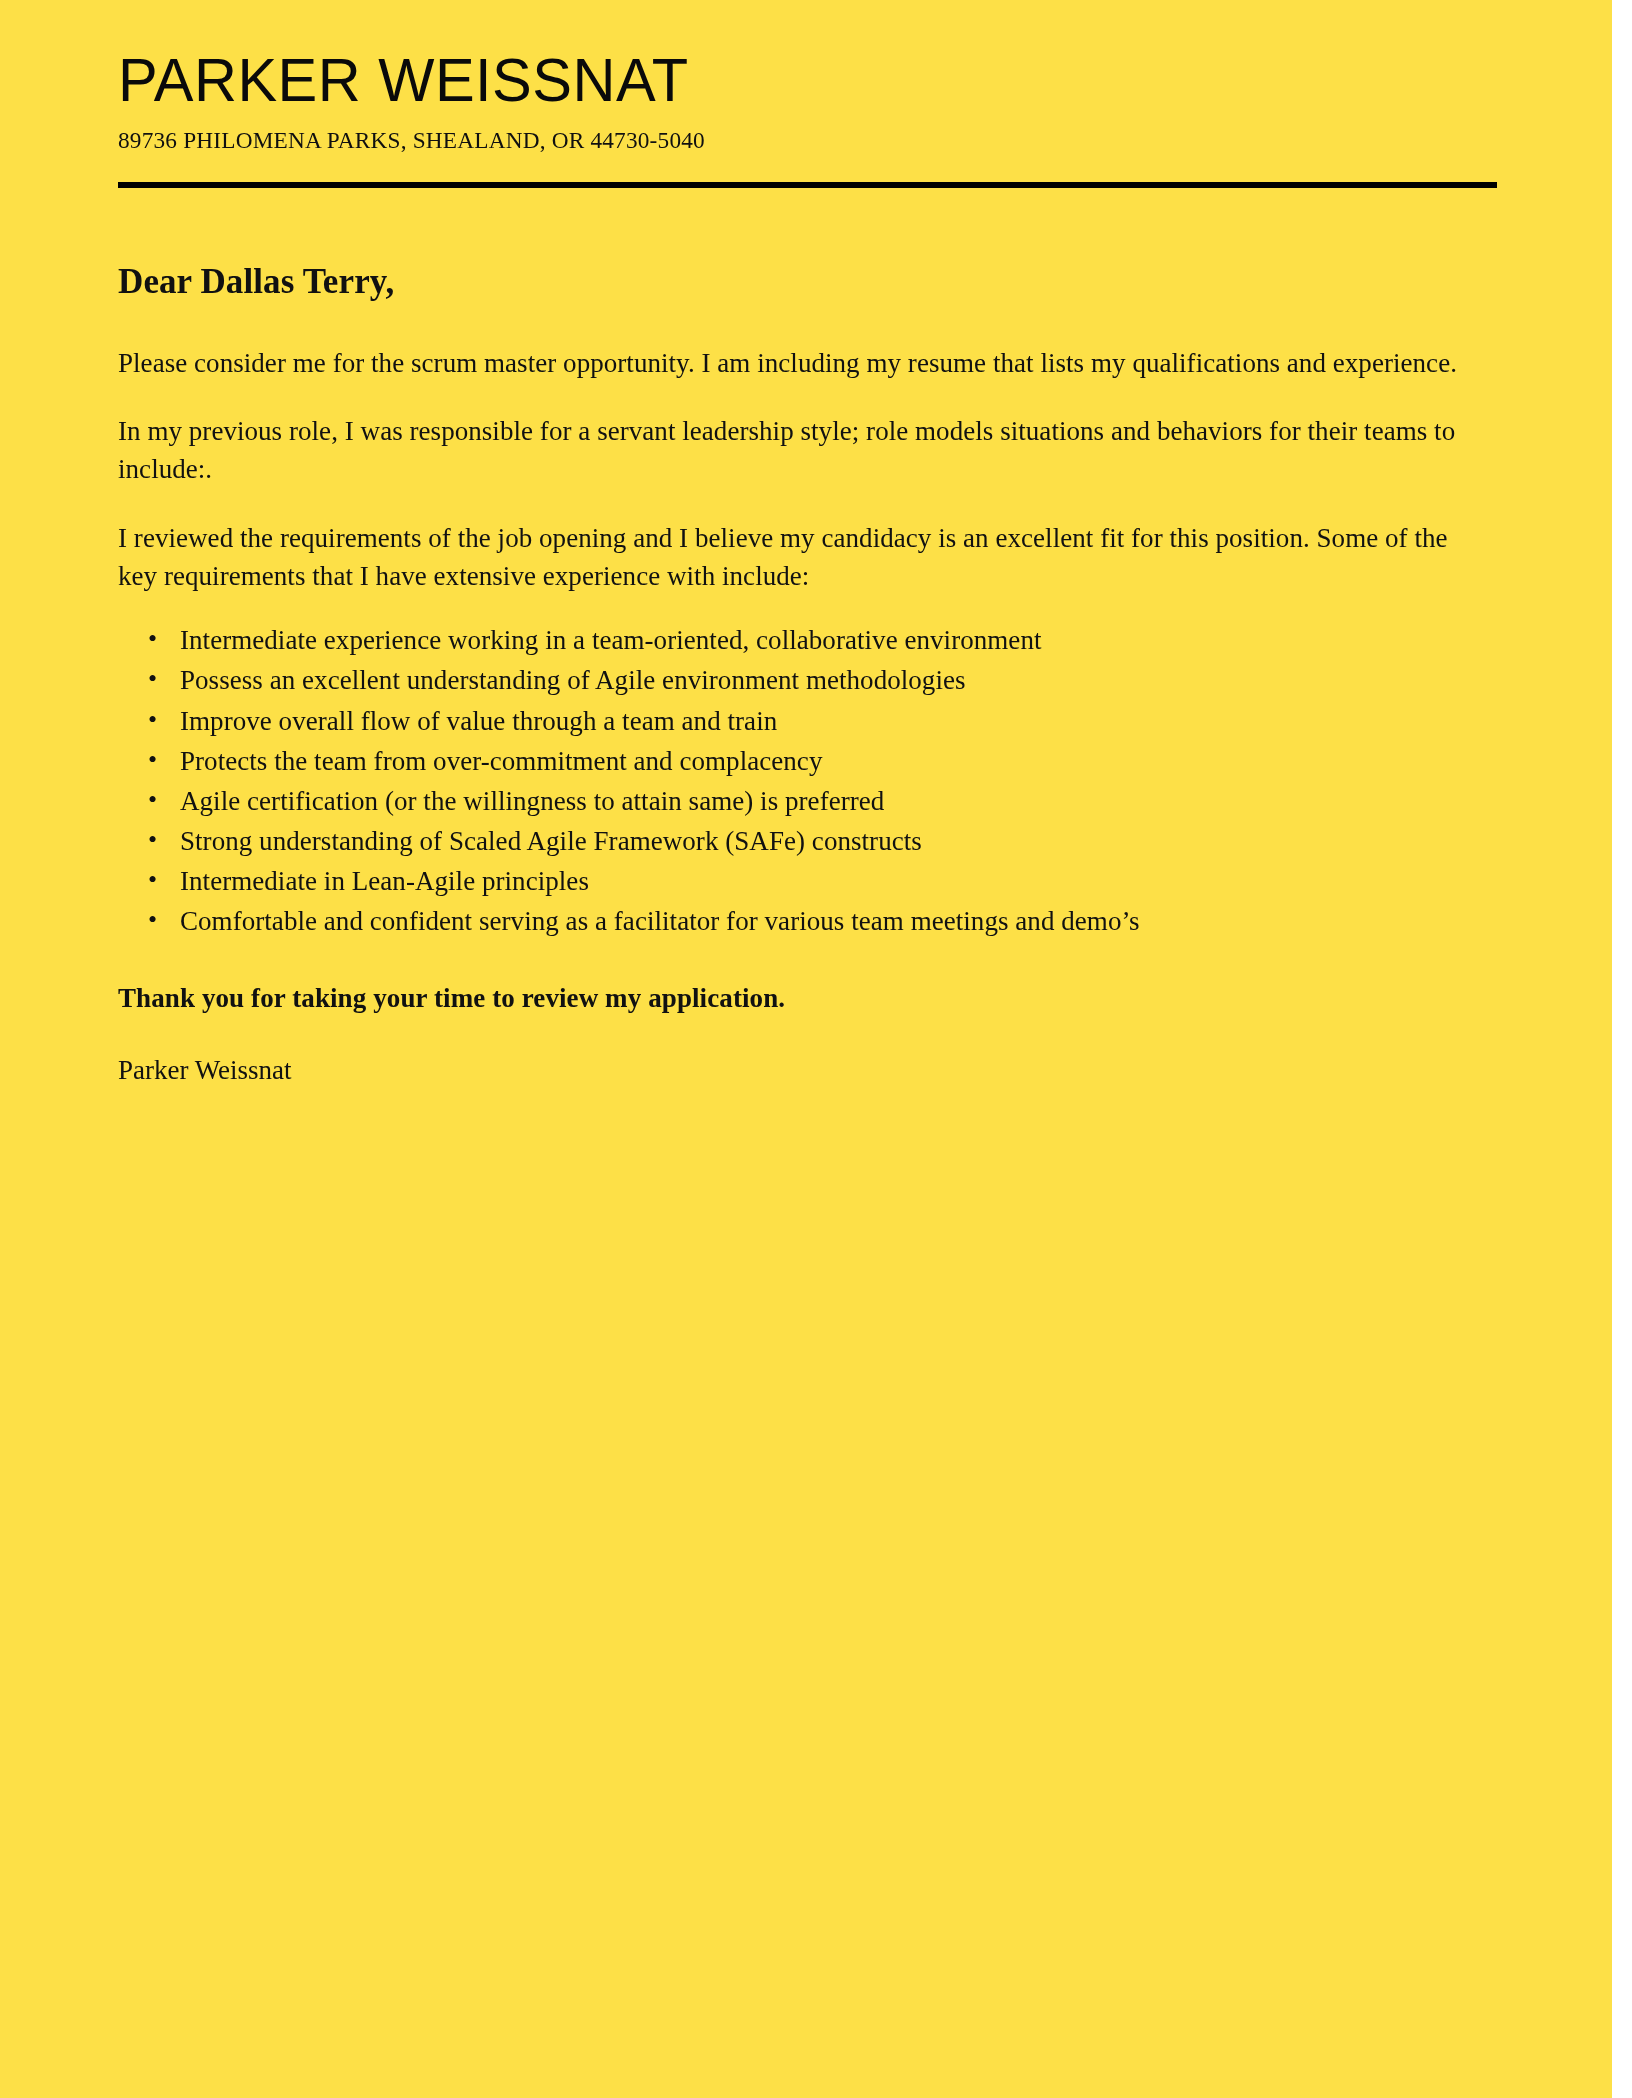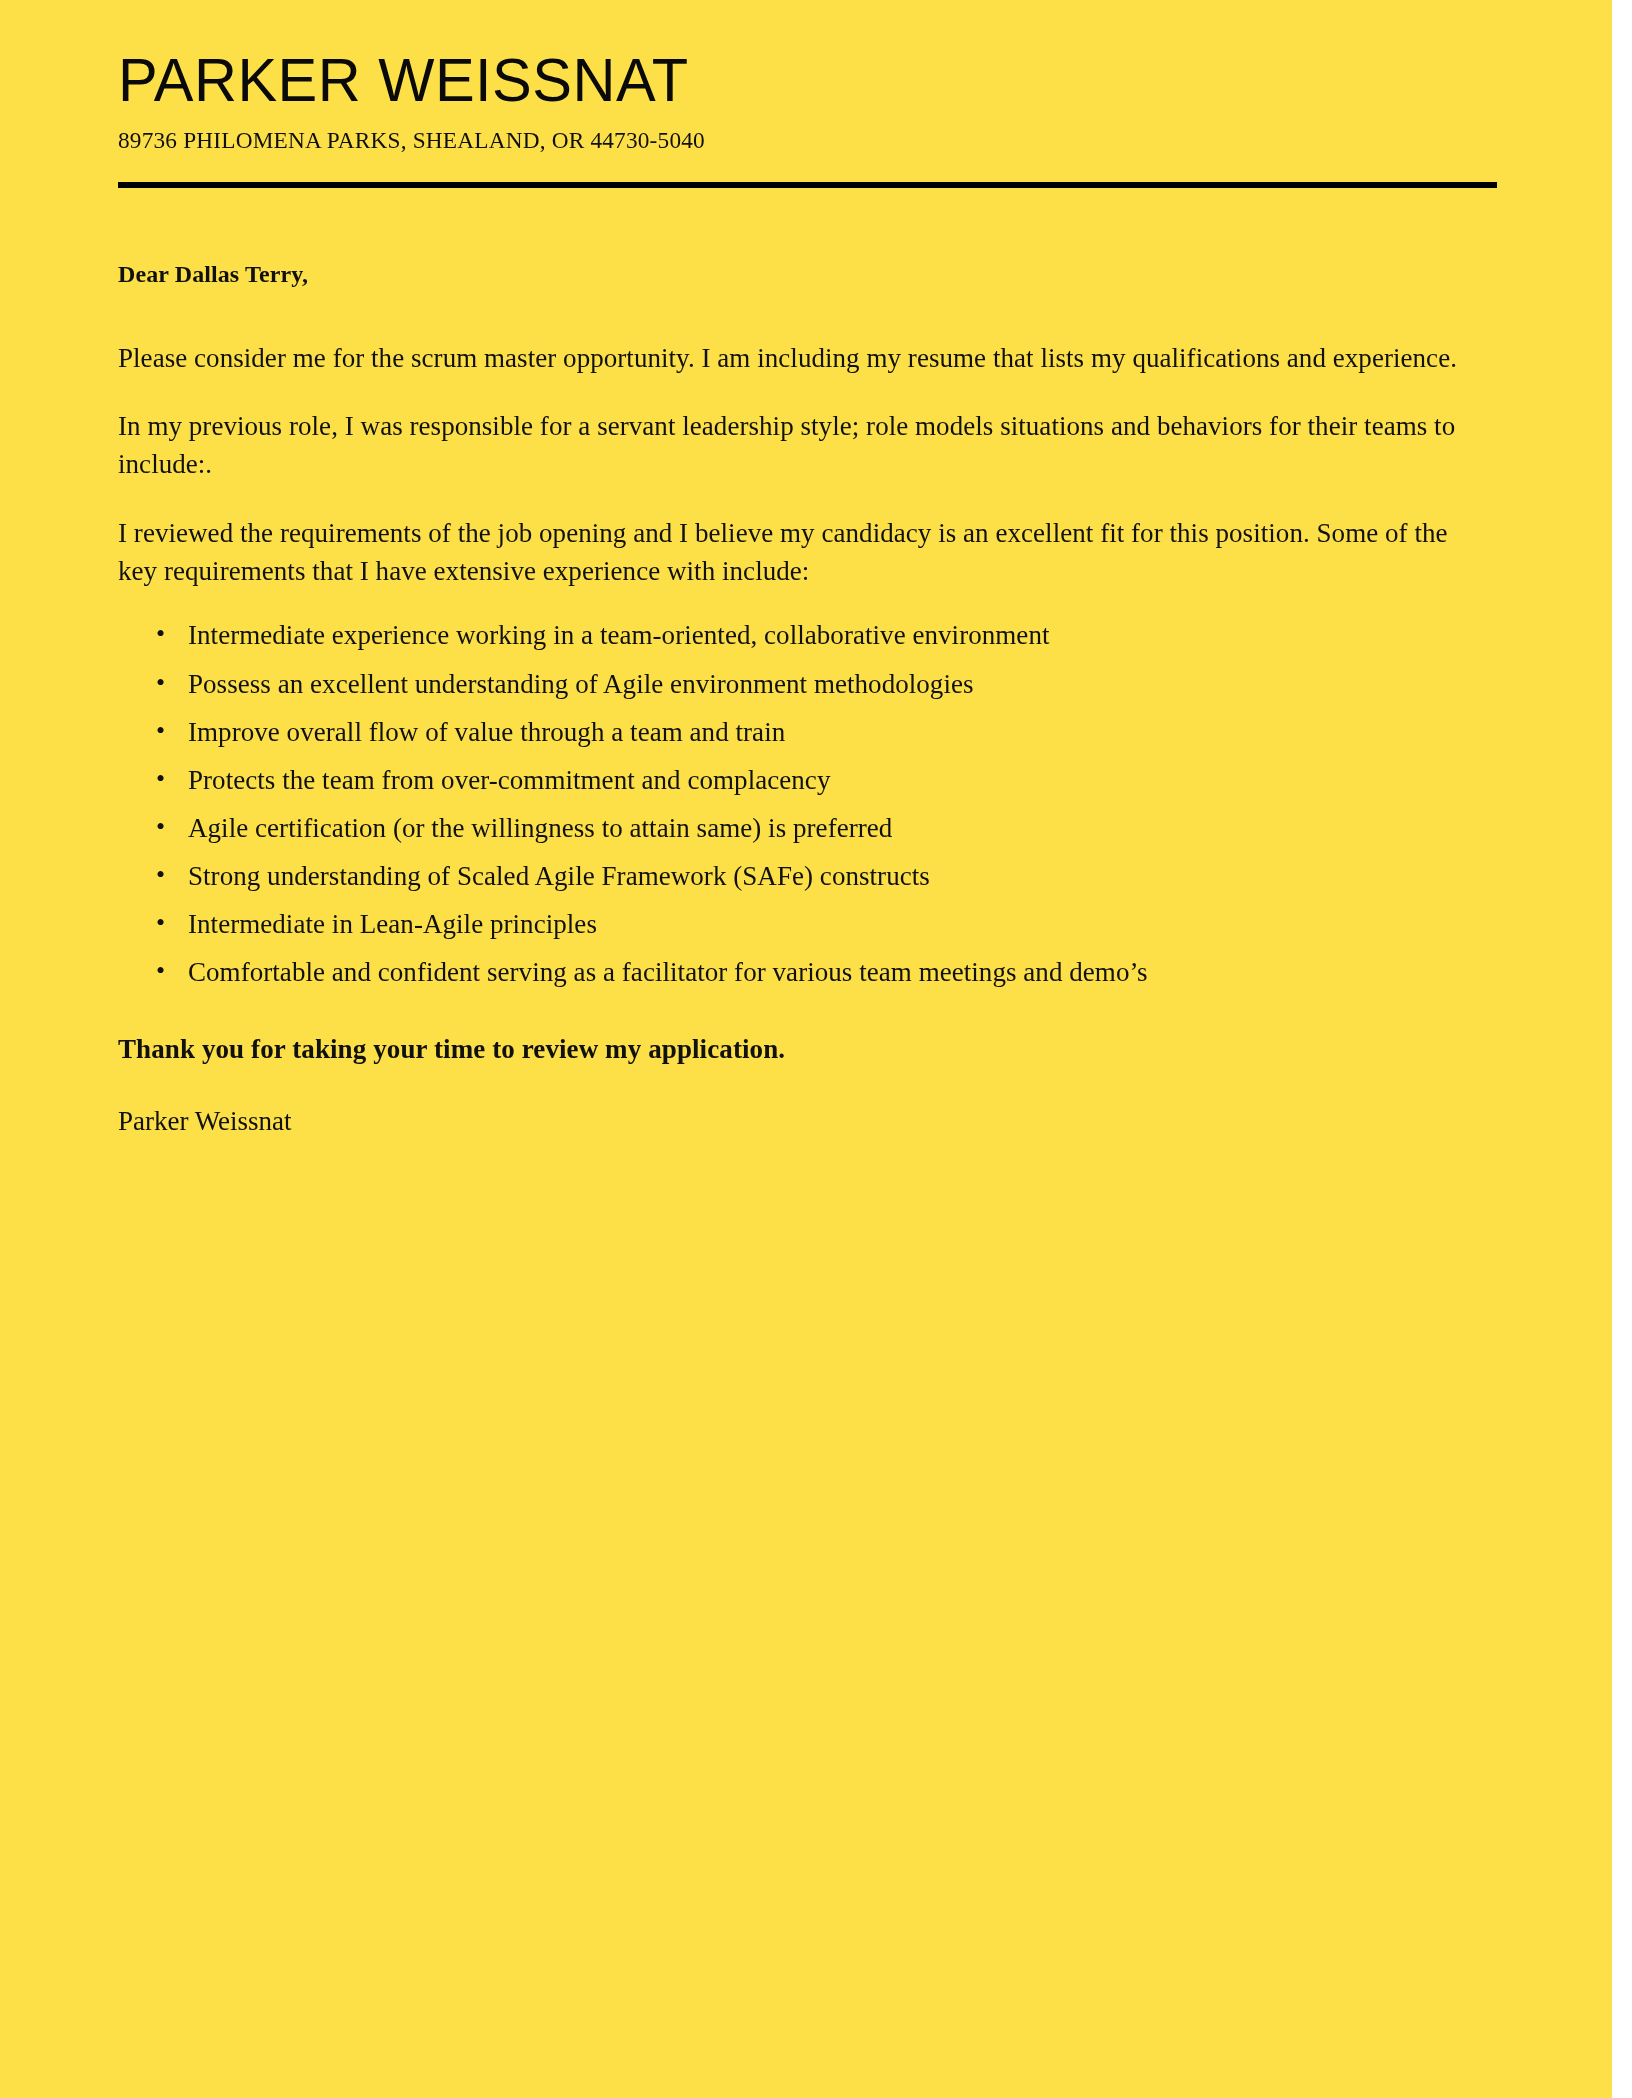--- a/index.html
+++ b/index.html
@@ -62,24 +62,24 @@
   }
 
   
   .letter-body {
     margin-top: 70px;
     font-family: "Liberation Serif", "DejaVu Serif", serif;
     color: #111111;
   }
 
   .salutation {
-    font-size: 24px;
+    font-size: 35px;
     font-weight: bold;
     line-height: 1.35;
-    margin: 0 0 48px 0;
+    margin: 0 0 38px 0;
     letter-spacing: 0.1px;
   }
 
   .para {
     font-size: 27px;
     line-height: 1.42;
     margin: 0 0 30px 0;
     max-width: 1355px;
     letter-spacing: 0.05px;
   }
@@ -88,21 +88,21 @@
     list-style: none;
     margin: 0 0 34px 0;
     padding: 0;
   }
 
   .bullets li {
     position: relative;
     font-size: 27px;
     line-height: 1.115;
     padding: 0 0 10px 62px;
-    margin: 8px;
+    margin: 0;
     letter-spacing: 0.05px;
   }
 
   .bullets li::before {
     content: "\2022";
     position: absolute;
     left: 30px;
     top: -1px;
     font-size: 26px;
     line-height: 1.115;

